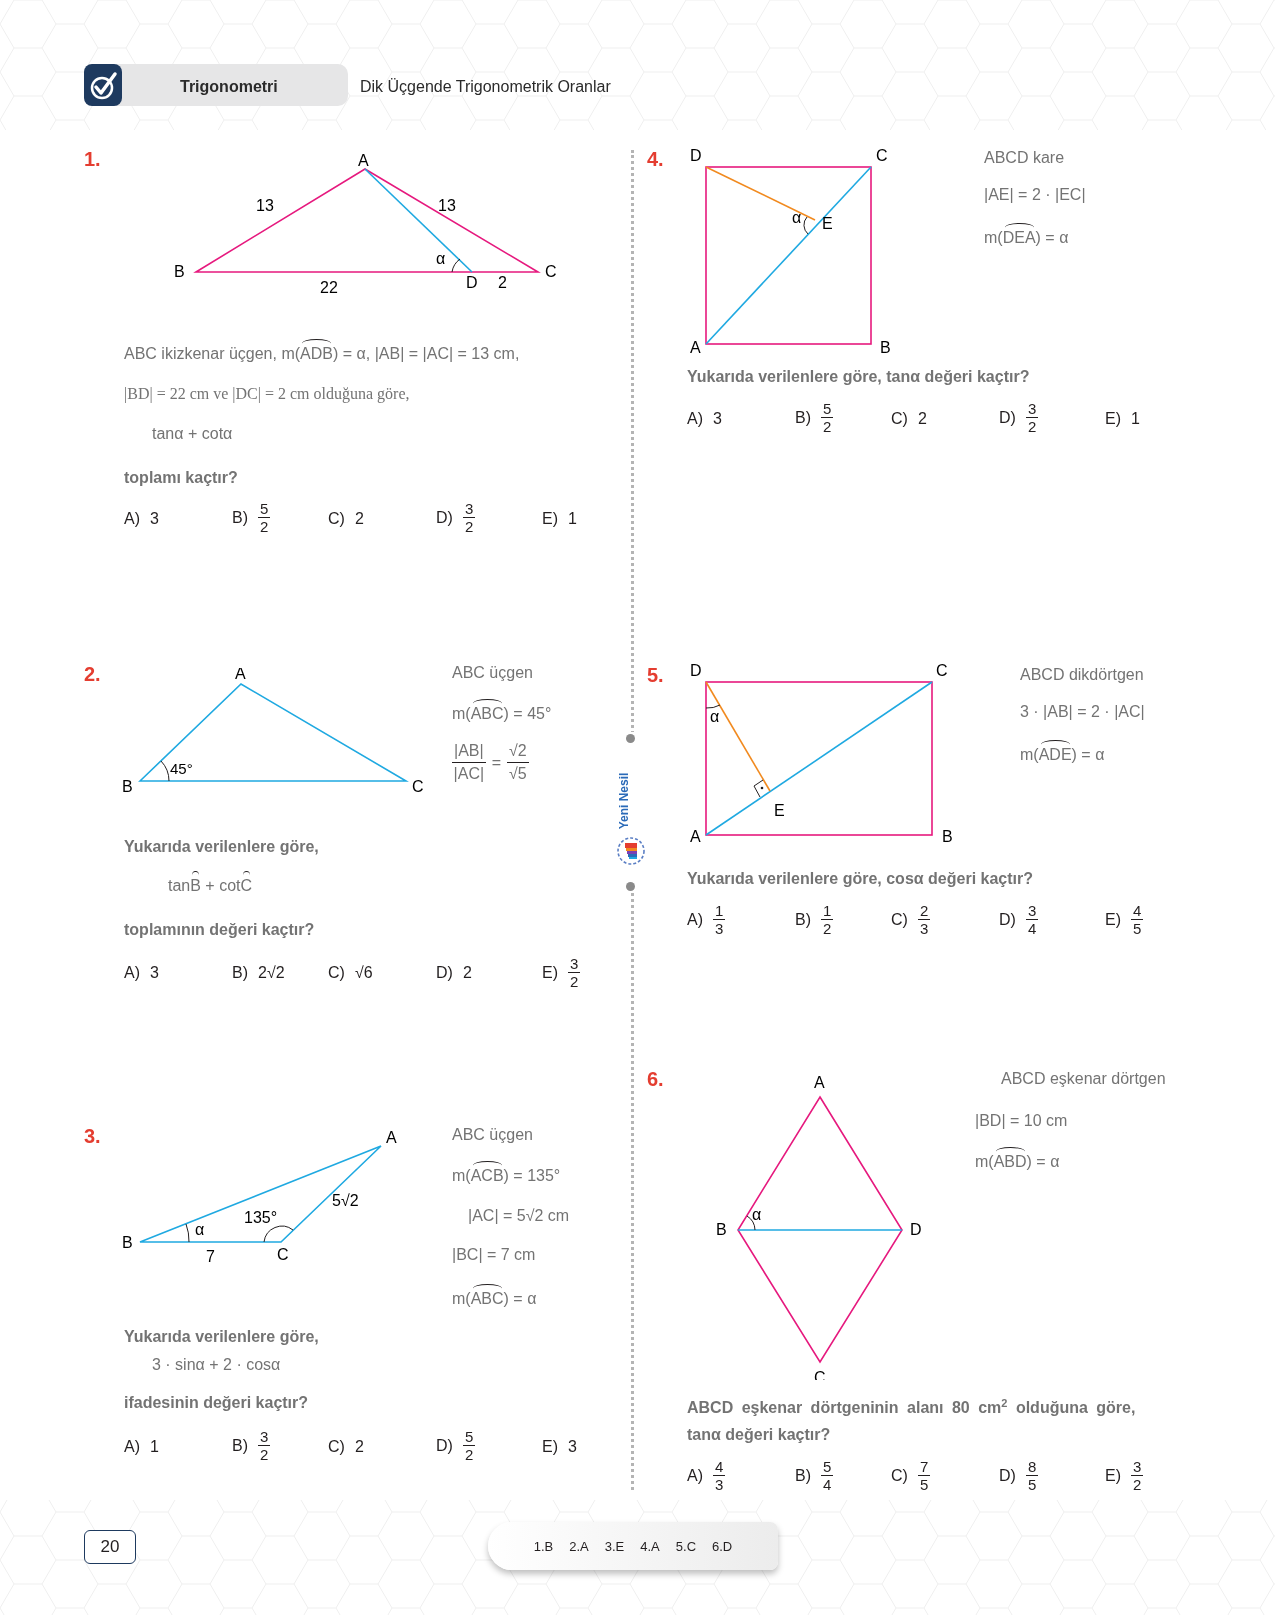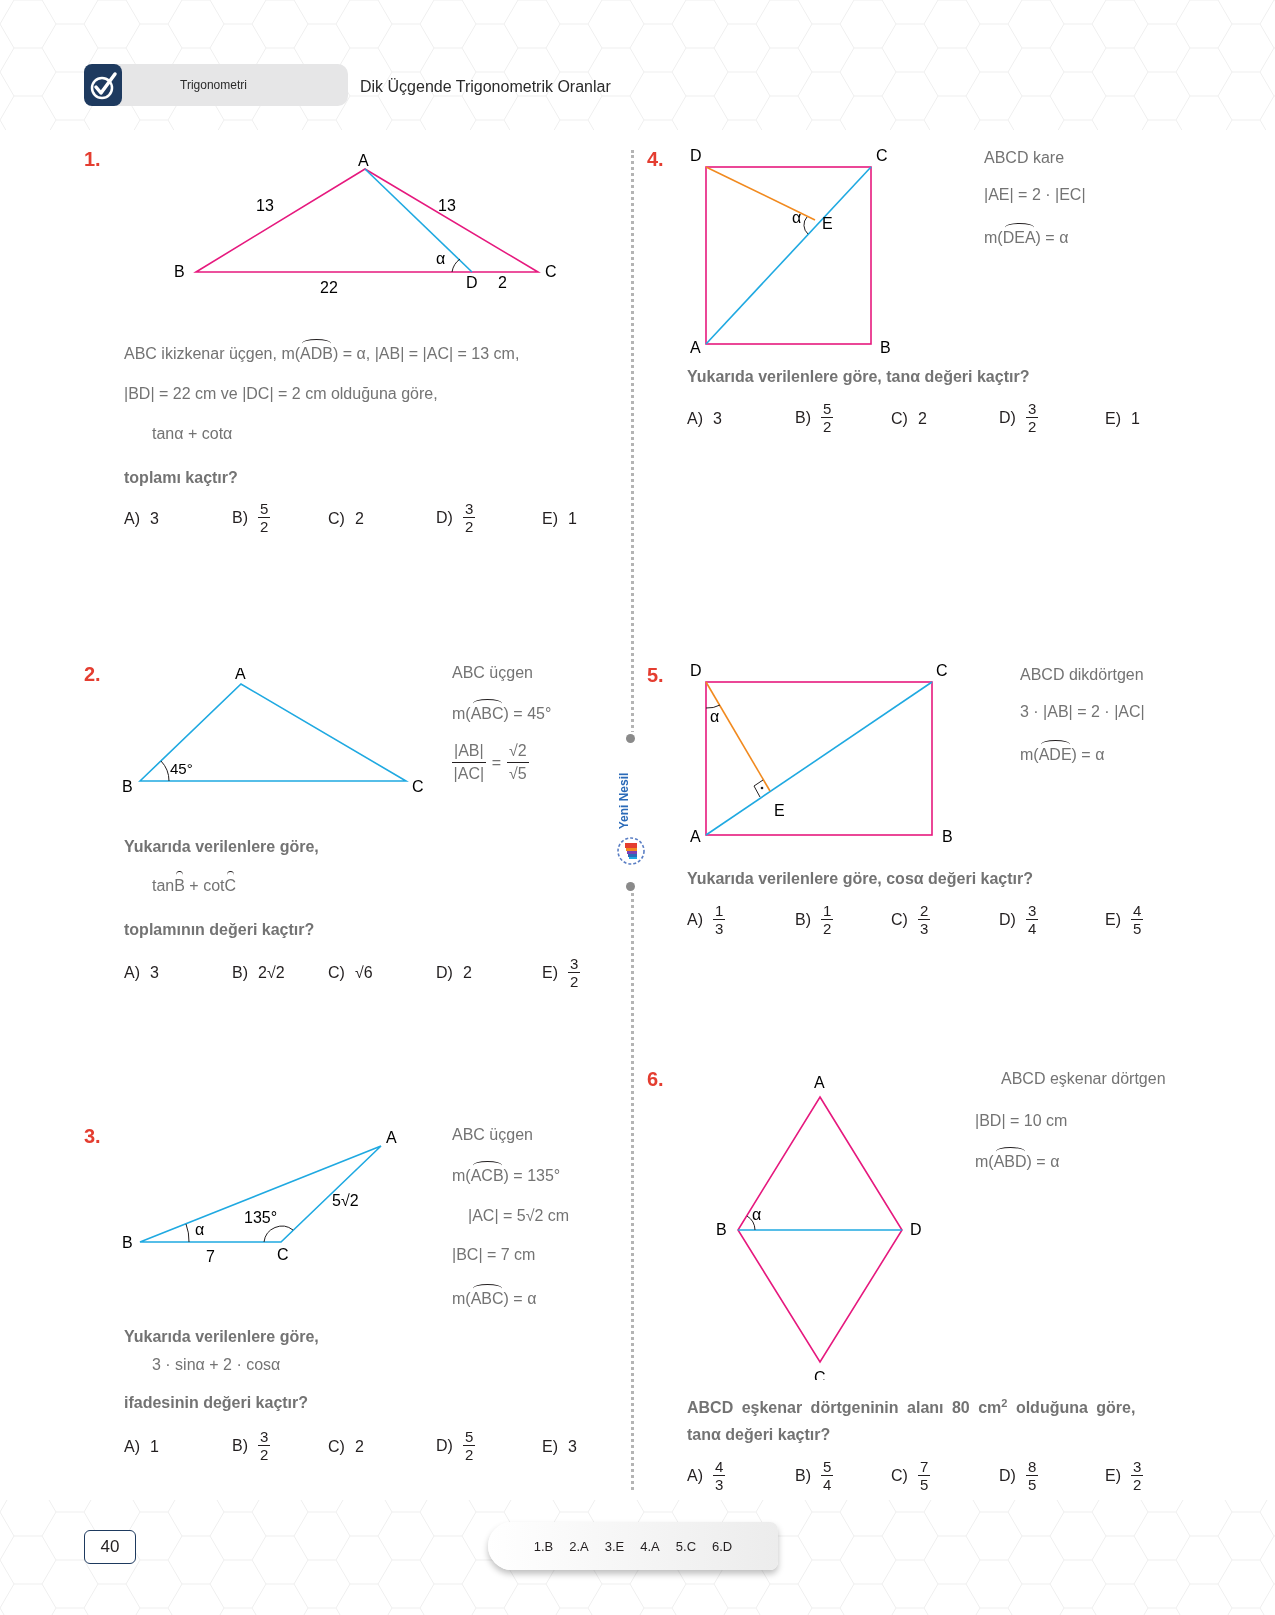--- a/index.html
+++ b/index.html
@@ -3,21 +3,21 @@
 <meta charset="utf-8">
 <style>
   html,body{margin:0;padding:0;}
   body{width:1275px;height:1615px;position:relative;background:#ffffff;font-family:"Liberation Sans",sans-serif;color:#231f20;overflow:hidden;}
   .bgpat{position:absolute;left:0;top:0;width:1275px;height:1615px;z-index:0;}
   .abs{position:absolute;}
   .z{z-index:2;}
   
   .hdr-icon{left:84px;top:64px;width:38px;height:42px;background:#1e3a5f;border-radius:8px;}
   .hdr-pill{left:112px;top:64px;width:236px;height:42px;background:#e6e6e7;border-radius:0 10px 10px 0;}
-  .hdr-topic{left:180px;top:78px;font-size:12px;color:#2b2b2b;}
+  .hdr-topic{left:180px;top:78px;font-size:16px;color:#2b2b2b;font-weight:bold;}
   .hdr-sub{left:360px;top:78px;font-size:16px;color:#2b2b2b;}
   .qnum{font-size:20px;font-weight:bold;color:#e43d30;}
   .txt{font-size:16px;color:#737373;white-space:nowrap;}
   .bold{font-weight:bold;}
   .opt{font-size:16px;white-space:nowrap;display:flex;align-items:center;gap:10px;}
   .frac{display:inline-flex;flex-direction:column;align-items:center;font-size:15px;line-height:17px;}
   .frac .n{border-bottom:1px solid #231f20;padding:0 2px;}
   .hat{position:relative;display:inline-block;}
   .hat::before{content:"";position:absolute;left:2px;right:2px;top:-6px;height:8px;border-top:1.2px solid #231f20;border-radius:50% 50% 0 0;}
   .divider{left:631px;top:150px;width:0;height:1340px;border-left:3px dotted #b4b4b4;}
@@ -75,21 +75,21 @@
   <text x="86" y="61" font-size="16">13</text>
   <text x="268" y="61" font-size="16">13</text>
   <text x="150" y="143" font-size="16">22</text>
   <text x="328" y="138" font-size="16">2</text>
   <text x="266" y="114" font-size="16">α</text>
 </svg>
 <div class="abs z txt" style="left:124px;top:345px;">
   <span>ABC ikizkenar üçgen, m(</span><span class="hat">ADB</span><span>) = α, |AB| = |AC| = 13 cm,</span>
 </div>
 
-<div class="abs z txt" style="left:124px;top:385px;">|BD| = 22 cm ve |DC| = 2 cm olduğuna göre,</div>
+<div class="abs z txt" style="left:124px;top:385px;font-family:Liberation Serif, serif;">|BD| = 22 cm ve |DC| = 2 cm olduğuna göre,</div>
 <div class="abs z txt" style="left:152px;top:425px;">tanα + cotα</div>
 <div class="abs z txt bold" style="left:124px;top:469px;">toplamı kaçtır?</div>
 <div class="abs z" style="left:124px;top:500px;width:470px;">
   <div class="opt abs" style="left:0;top:10px;">
       <span>A)</span>
       <span>3</span>
     </div>
   <div class="opt abs" style="left:108px;top:0;">
       <span>B)</span>
       <span class="frac">
@@ -130,21 +130,21 @@
       <span class="n">|AB|</span>
       <span>|AC|</span>
     </span>
   <span>=</span>
   <span class="frac" style="font-size:16px;line-height:22px;">
       <span class="n">√2</span>
       <span>√5</span>
     </span>
 </div>
 <div class="abs z txt bold" style="left:124px;top:838px;">Yukarıda verilenlere göre,</div>
-<div class="abs z txt" style="left:152px;top:877px;"><span>tan</span><span class="hat">B</span><span> + cot</span><span class="hat">C</span></div>
+<div class="abs z txt" style="left:168px;top:877px;"><span>tan</span><span class="hat">B</span><span> + cot</span><span class="hat">C</span></div>
 <div class="abs z txt bold" style="left:124px;top:921px;">toplamının değeri kaçtır?</div>
 <div class="abs z" style="left:124px;top:955px;width:470px;">
   <div class="opt abs" style="left:0;top:9px;">
       <span>A)</span>
       <span>3</span>
     </div>
   <div class="opt abs" style="left:108px;top:9px;">
       <span>B)</span>
       <span>2√2</span>
     </div>
@@ -365,21 +365,21 @@
     </div>
   <div class="opt abs" style="left:418px;top:0;">
       <span>E)</span>
       <span class="frac">
         <span class="n">3</span>
         <span>2</span>
       </span>
     </div>
 </div>
 
-<div class="abs z footer-page">40</div>
+<div class="abs z footer-page">20</div>
 <div class="abs z footer-ans">
   <span>1.B</span>
   <span>2.A</span>
   <span>3.E</span>
   <span>4.A</span>
   <span>5.C</span>
   <span>6.D</span>
 </div>
 
 </body></html>

